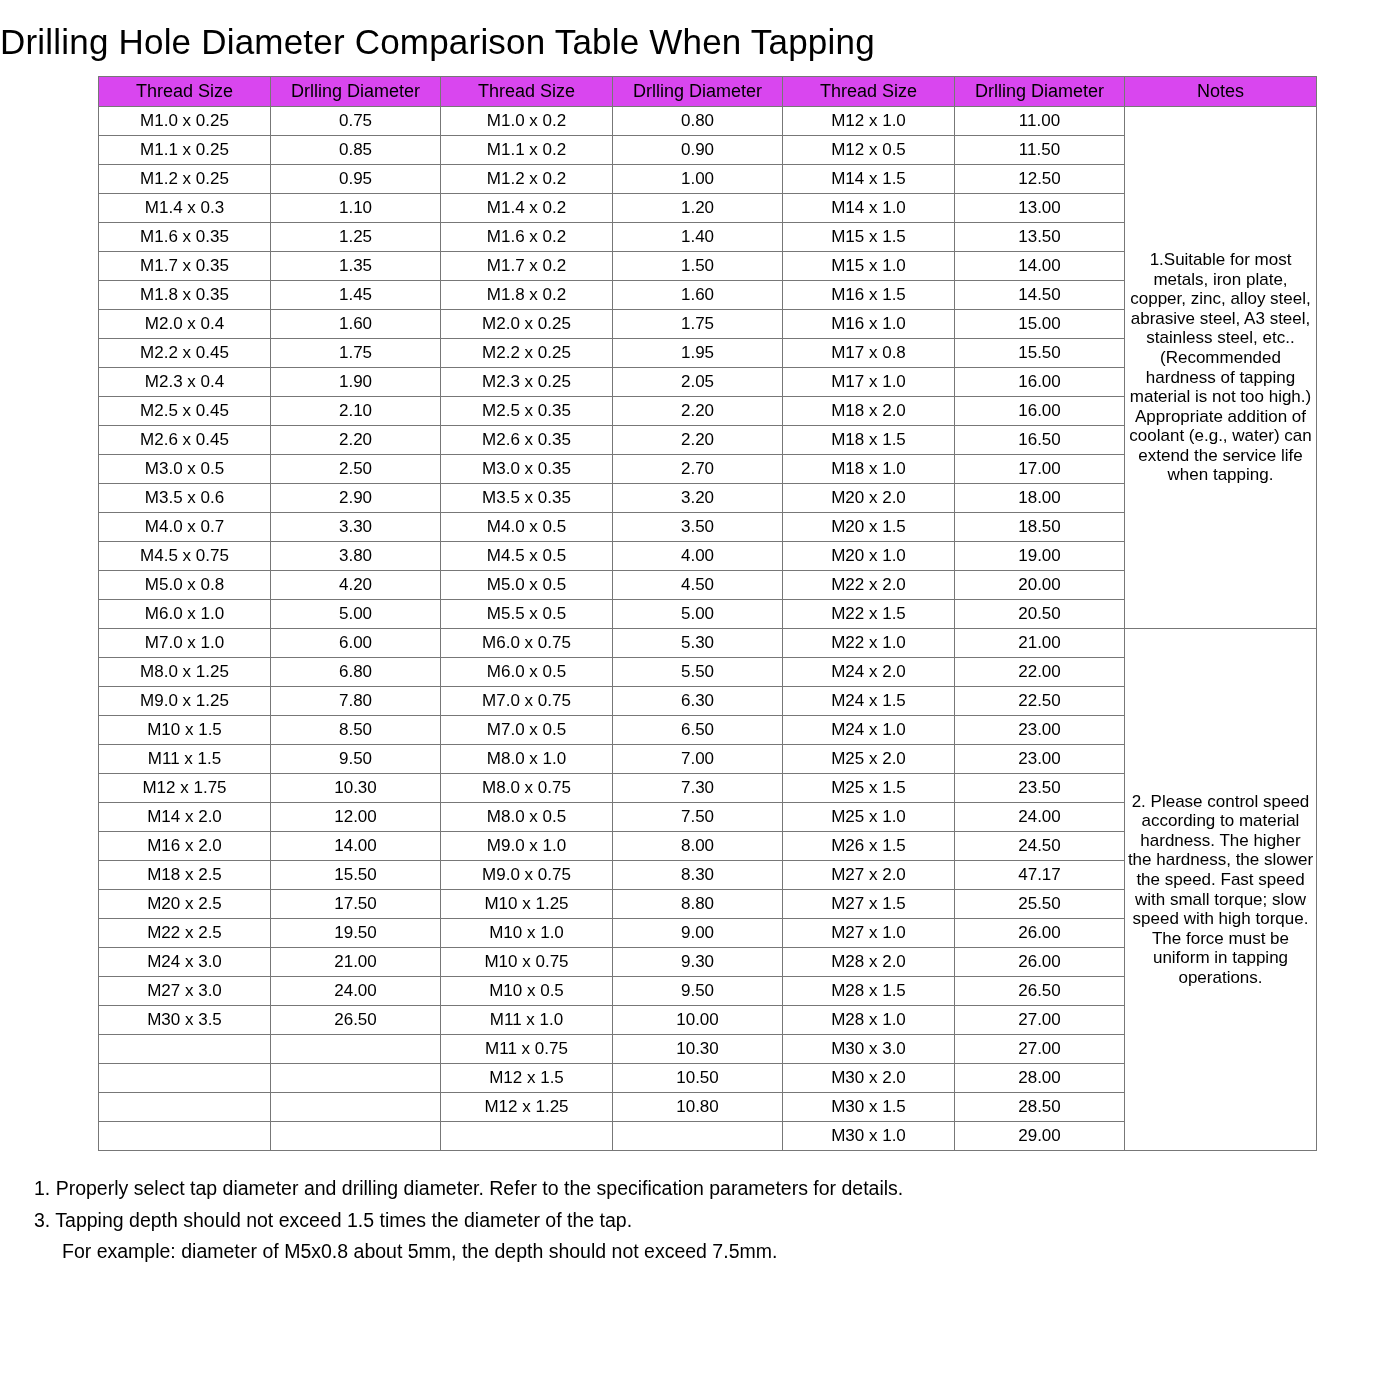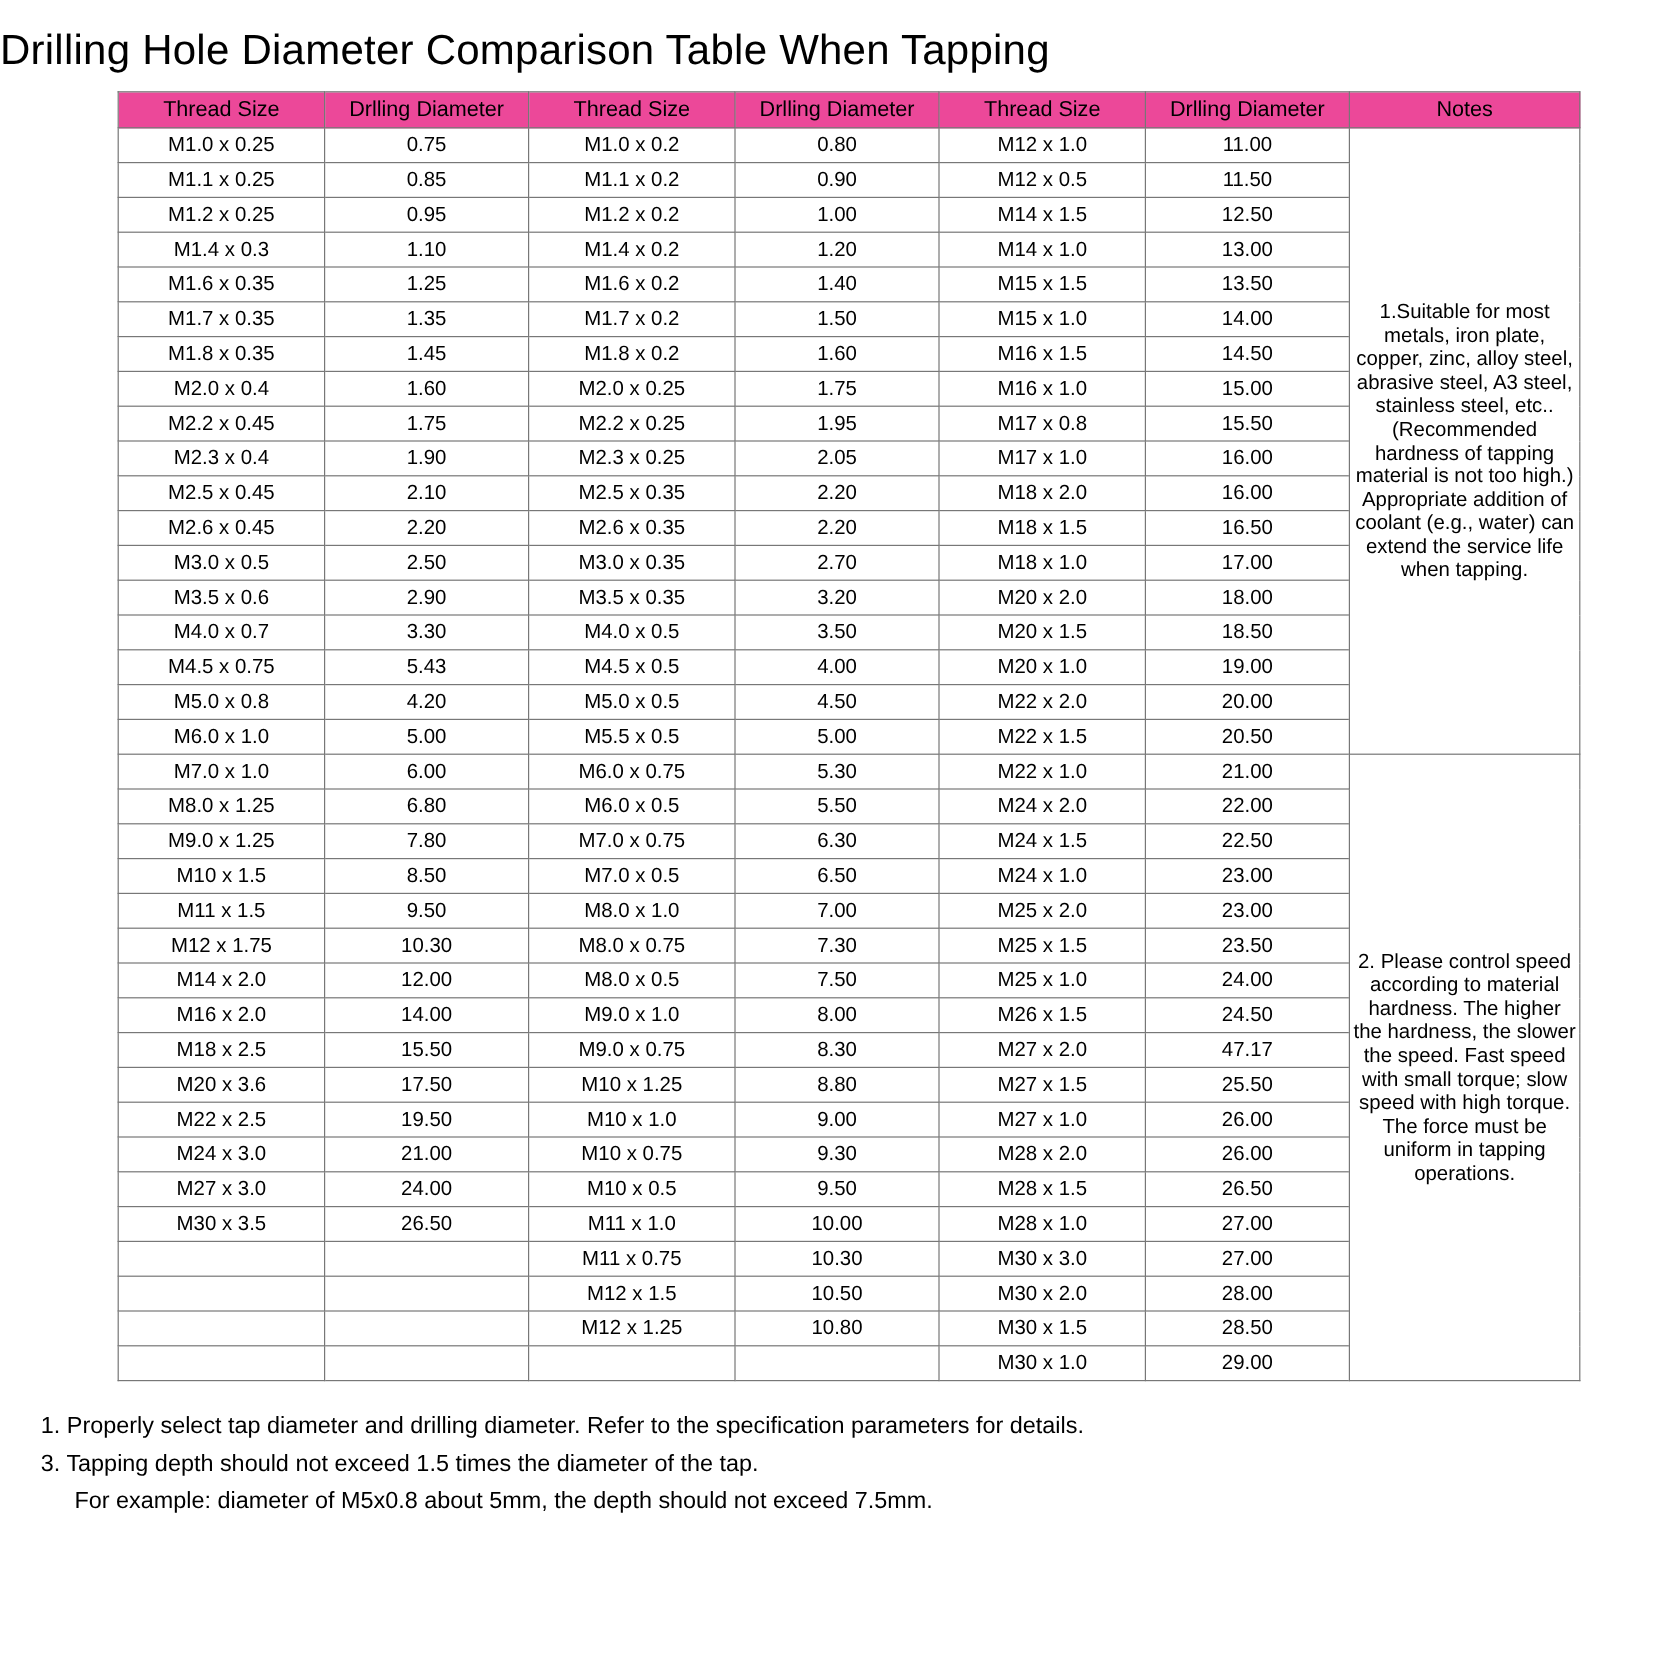--- a/index.html
+++ b/index.html
@@ -42,21 +42,21 @@
     border: 1px solid #777777;
     font-size: 17px;
     font-weight: normal;
     text-align: center;
     height: 29px;
     padding: 0 2px;
     box-sizing: border-box;
     line-height: 1.15;
   }
   table.main thead th {
-    background: #ec4899;
+    background: #d946ef;
     height: 30px;
     font-size: 18px;
   }
   .col-thread { width: 172px; }
   .col-dia { width: 170px; }
   .col-notes { width: 192px; }
   td.notes {
     vertical-align: middle;
     font-size: 17px;
     line-height: 1.35;
@@ -215,21 +215,21 @@
           <tr>
             <td class="col-thread">M4.0 x 0.7</td>
             <td class="col-dia">3.30</td>
             <td class="col-thread">M4.0 x 0.5</td>
             <td class="col-dia">3.50</td>
             <td class="col-thread">M20 x 1.5</td>
             <td class="col-dia">18.50</td>
           </tr>
           <tr>
             <td class="col-thread">M4.5 x 0.75</td>
-            <td class="col-dia">5.43</td>
+            <td class="col-dia">3.80</td>
             <td class="col-thread">M4.5 x 0.5</td>
             <td class="col-dia">4.00</td>
             <td class="col-thread">M20 x 1.0</td>
             <td class="col-dia">19.00</td>
           </tr>
           <tr>
             <td class="col-thread">M5.0 x 0.8</td>
             <td class="col-dia">4.20</td>
             <td class="col-thread">M5.0 x 0.5</td>
             <td class="col-dia">4.50</td>
@@ -311,21 +311,21 @@
           </tr>
           <tr>
             <td class="col-thread">M18 x 2.5</td>
             <td class="col-dia">15.50</td>
             <td class="col-thread">M9.0 x 0.75</td>
             <td class="col-dia">8.30</td>
             <td class="col-thread">M27 x 2.0</td>
             <td class="col-dia">47.17</td>
           </tr>
           <tr>
-            <td class="col-thread">M20 x 3.6</td>
+            <td class="col-thread">M20 x 2.5</td>
             <td class="col-dia">17.50</td>
             <td class="col-thread">M10 x 1.25</td>
             <td class="col-dia">8.80</td>
             <td class="col-thread">M27 x 1.5</td>
             <td class="col-dia">25.50</td>
           </tr>
           <tr>
             <td class="col-thread">M22 x 2.5</td>
             <td class="col-dia">19.50</td>
             <td class="col-thread">M10 x 1.0</td>

